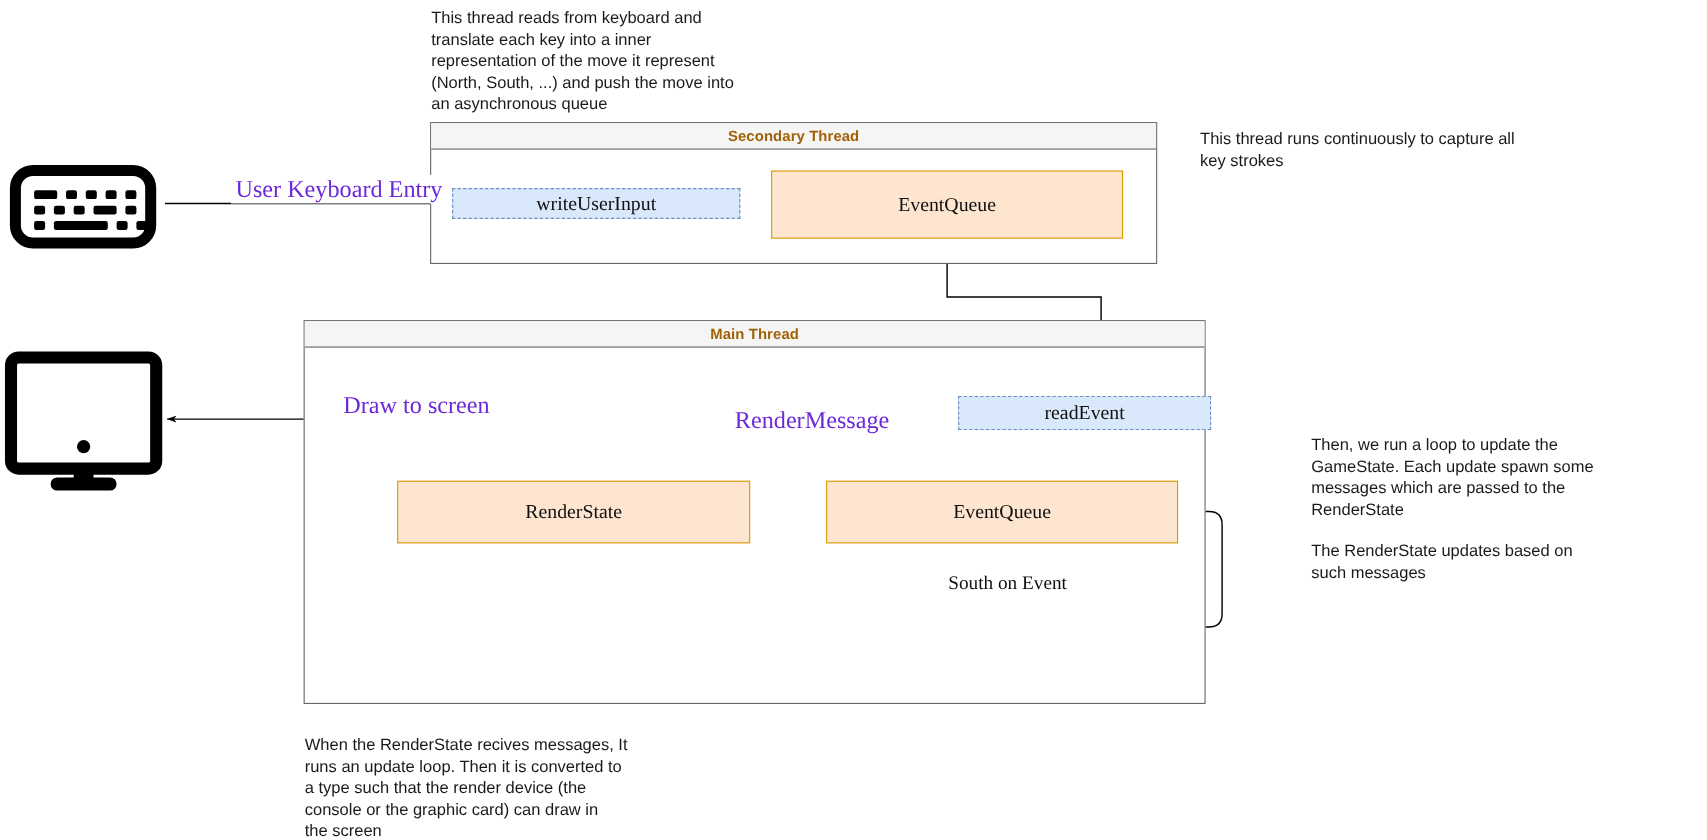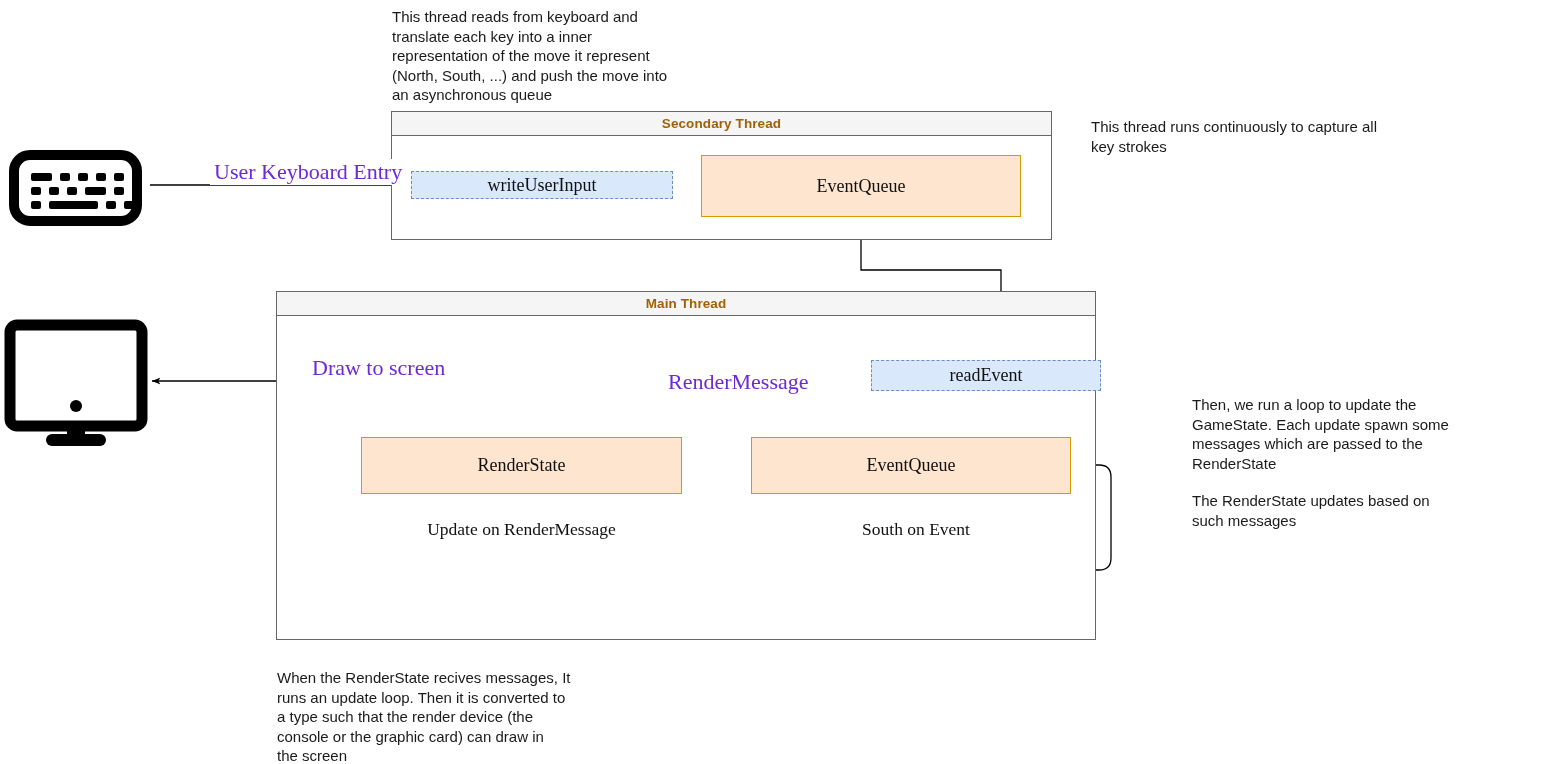--- a/index.html
+++ b/index.html
@@ -195,21 +195,20 @@
   </div>
 
   <div class="node orange" style="left:361px; top:437px; width:321px; height:57px;">
     <span>RenderState</span>
   </div>
 
   <div class="node orange" style="left:751px; top:437px; width:320px; height:57px;">
     <span>EventQueue</span>
   </div>
 
-  <div class="loop-label" style="left:341px; top:519px; width:361px;">Update on RenderMessage</div>
 
   <div class="loop-label" style="left:721px; top:519px; width:390px;">South on Event</div>
 
   <div class="edge-label" style="left:184px; top:159px;">User Keyboard Entry</div>
 
   <div class="edge-label" style="left:282px; top:355px;">Draw to screen</div>
 
   <div class="edge-label" style="left:638px; top:369px;">RenderMessage</div>
 
   <div class="note" style="left:392px; top:7px; width:360px;">This thread reads from keyboard and

